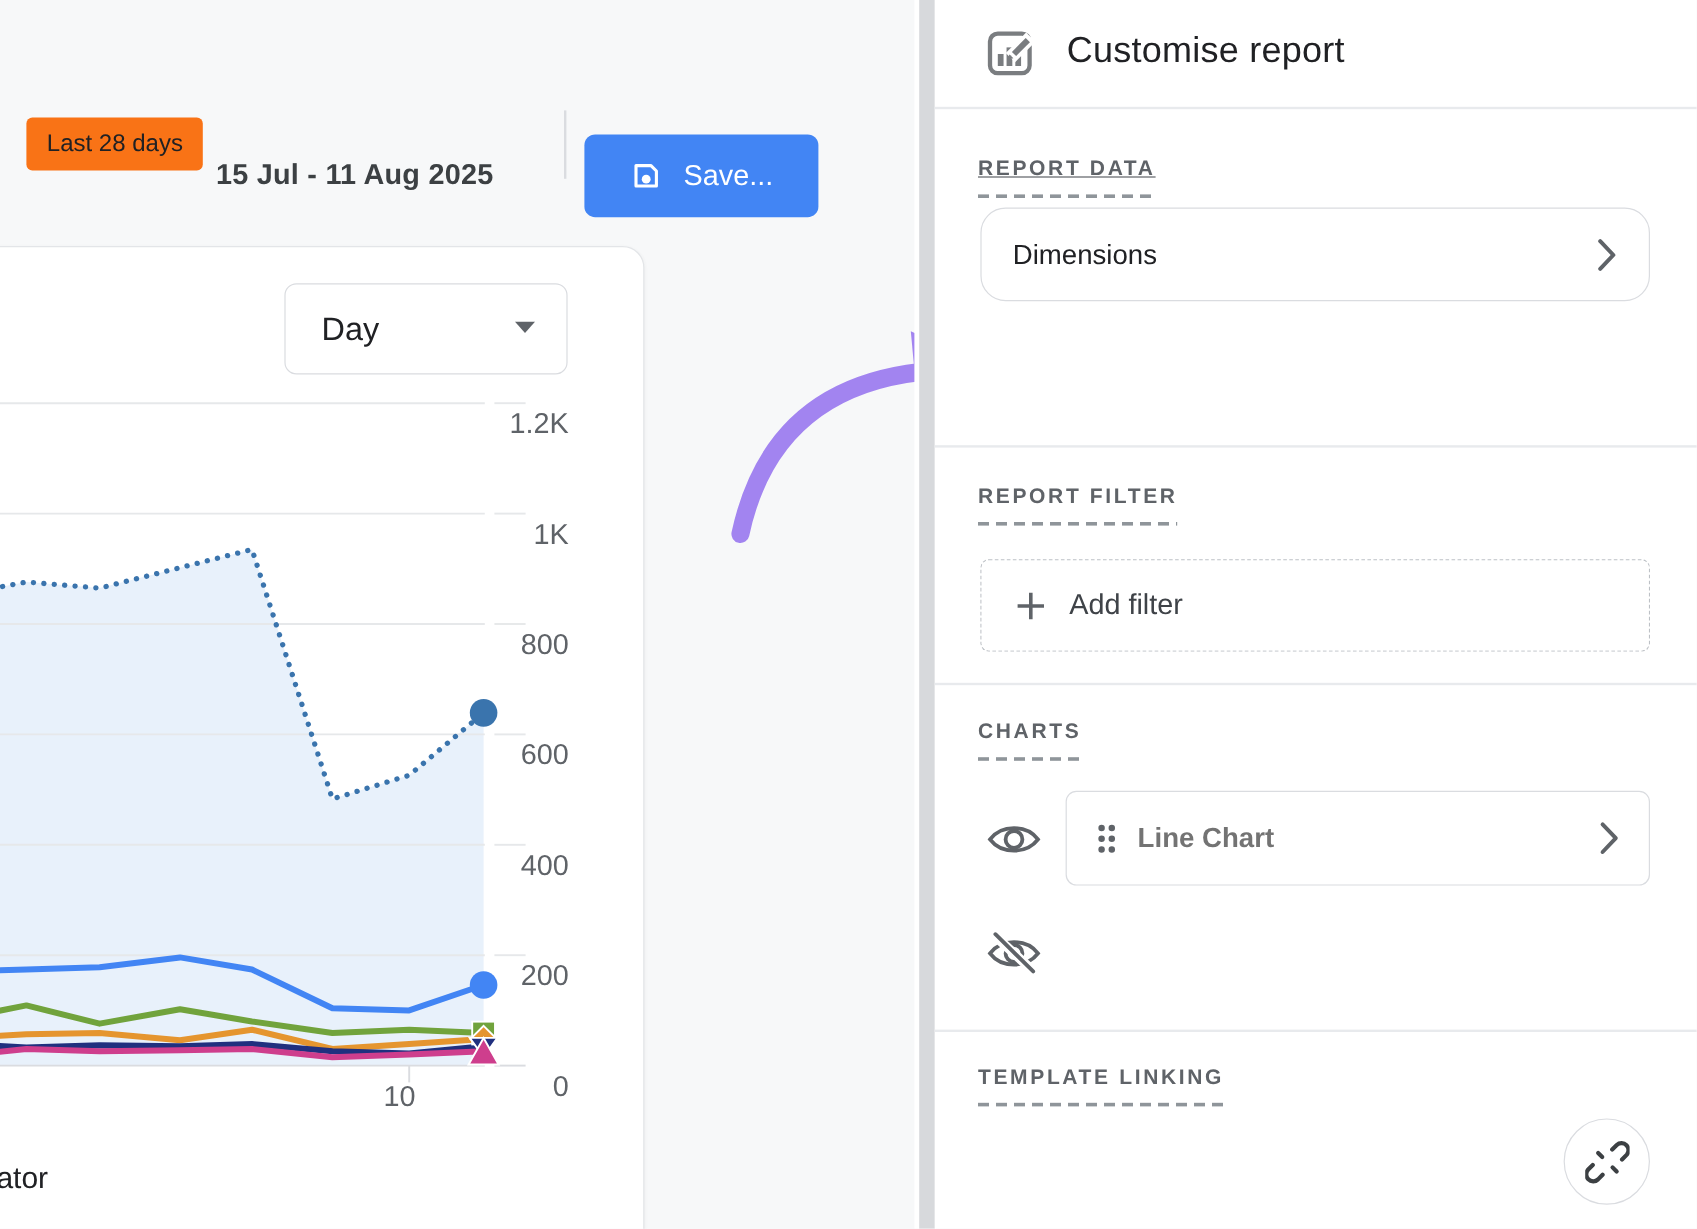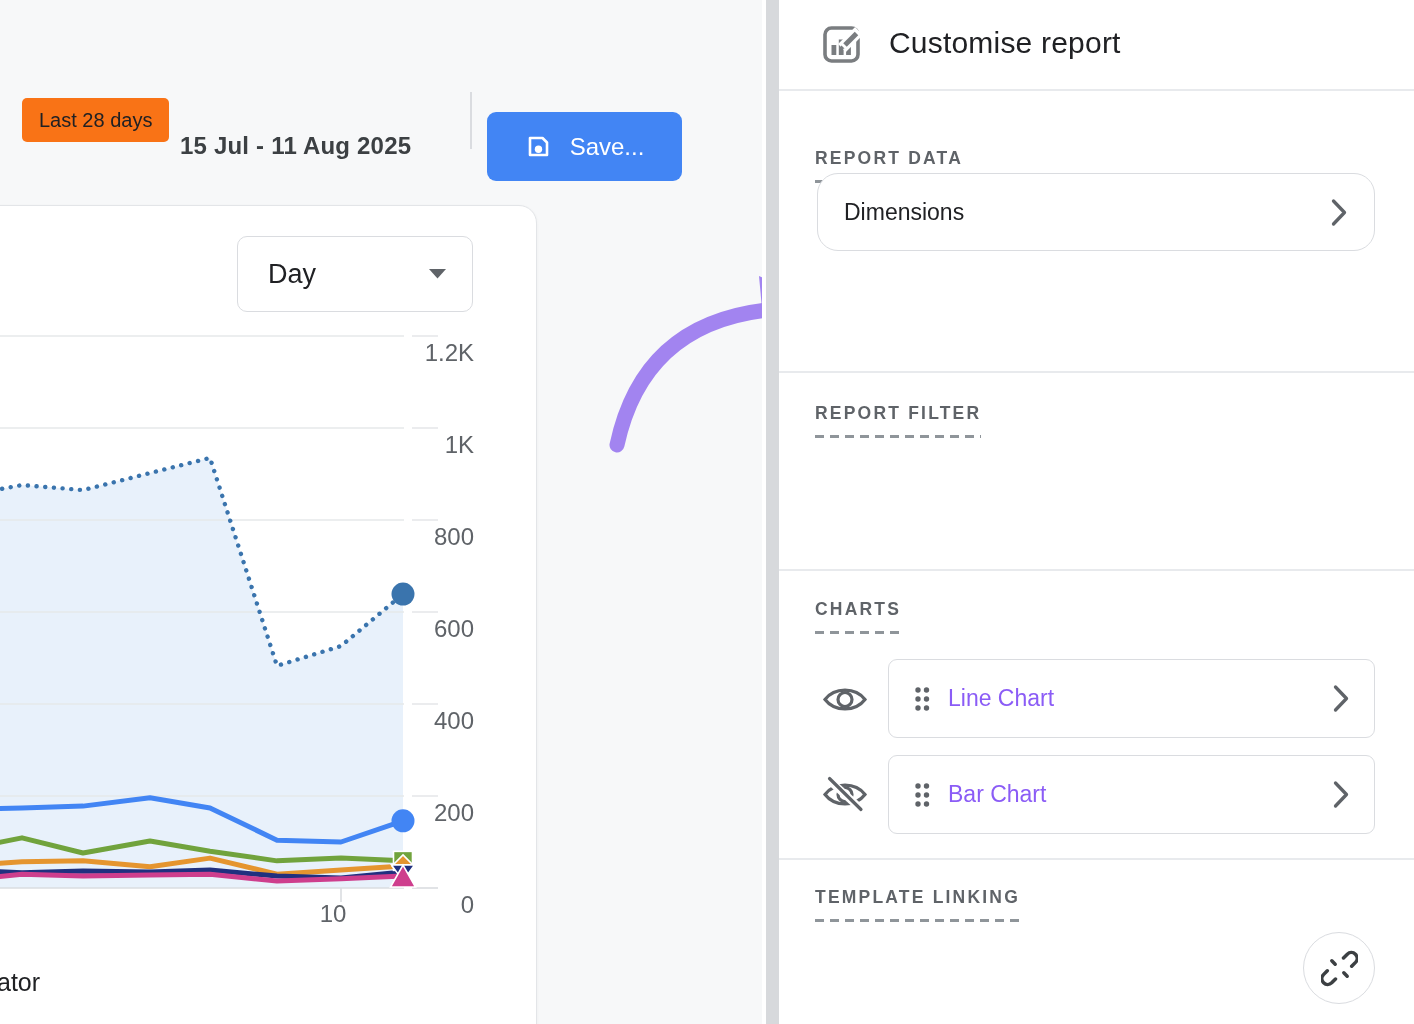--- a/index.html
+++ b/index.html
@@ -83,21 +83,21 @@
     background:#fff;border:1.5px dashed #bdc1c6;border-radius:7px;
     display:flex;align-items:center;padding:0 27px;gap:18px;cursor:pointer;
   }
   .add-filter .box-label{font-size:24px;font-weight:500;color:#3f4348;}
 
   .chart-row{
     left:109px;width:487px;height:79px;box-sizing:border-box;
     background:#fff;border:1.5px solid #dadce0;border-radius:9px;
     display:flex;align-items:center;padding:0 24px;gap:17px;cursor:pointer;
   }
-  .chart-row .box-label{font-size:23px;font-weight:400;color:#8b5cf6;}
+  .chart-row .box-label{font-size:23px;font-weight:700;color:#737373;}
   .chart-row .chev{margin-left:auto;display:flex;}
   .eye-btn{left:43px;width:48px;height:36px;cursor:pointer;display:flex;align-items:center;}
 
   .template-name{left:36px;top:950px;font-size:25px;font-weight:500;color:#202124;}
   .unlink-btn{
     left:524px;top:932px;width:72px;height:72px;box-sizing:border-box;
     border:1.5px solid #dadce0;border-radius:50%;background:#fff;cursor:pointer;
     display:flex;align-items:center;justify-content:center;
   }
 </style>
@@ -191,36 +191,45 @@
       <rect x="20.8" y="18.5" width="4.8" height="15.5" fill="#7a7d80"></rect>
       <rect x="28.1" y="25.5" width="4.8" height="8.5" fill="#7a7d80"></rect>
       <line x1="24" y1="27" x2="41" y2="10" stroke="#ffffff" stroke-width="11"></line>
       <line x1="27" y1="24" x2="38.5" y2="12.5" stroke="#7a7d80" stroke-width="5"></line>
       <polygon points="22.5,28.5 26.5,27.5 24,25 23,24.5" fill="#7a7d80"></polygon>
     </svg>
   </span>
   <div class="abs hdr-title">Customise report</div>
   <div class="abs hdr-divider"></div>
 
-  <span class="abs sec-label" style="top:148px;">REPORT DATA</span>
+  <span class="abs sec-label" style="top:130px;text-decoration:underline;">REPORT DATA</span>
 
   <div class="abs nav-box" style="top:173px;">
     <span class="box-label">Dimensions</span>
     <span class="chev">
       <svg width="17" height="29" viewBox="0 0 17 29">
           <polyline points="2.5,3 13.5,14.5 2.5,26" fill="none" stroke="#5f6368" stroke-width="3.3" stroke-linecap="round" stroke-linejoin="round"></polyline>
         </svg>
     </span>
   </div>
 
 
   <div class="abs sec-divider" style="top:371px;"></div>
 
   <span class="abs sec-label" style="top:403px;">REPORT FILTER</span>
 
+  <div class="abs add-filter">
+    <span style="display:flex;">
+      <svg width="28" height="28" viewBox="0 0 28 28">
+        <line x1="14" y1="3" x2="14" y2="25" stroke="#5f6368" stroke-width="3"></line>
+        <line x1="3" y1="14" x2="25" y2="14" stroke="#5f6368" stroke-width="3"></line>
+      </svg>
+    </span>
+    <span class="box-label">Add filter</span>
+  </div>
 
   <div class="abs sec-divider" style="top:569px;"></div>
 
   <span class="abs sec-label" style="top:599px;">CHARTS</span>
 
   <span class="abs eye-btn" style="top:681px;">
     <svg width="46" height="33" viewBox="0 0 46 33">
       <path d="M3 16.5 C 12.5 4, 33.5 4, 43 16.5 C 33.5 29, 12.5 29, 3 16.5 Z" fill="none" stroke="#5f6368" stroke-width="3.2"></path>
       <circle cx="23" cy="16.5" r="7" fill="none" stroke="#5f6368" stroke-width="3.2"></circle>
     </svg>
@@ -245,38 +254,20 @@
   </div>
 
   <span class="abs eye-btn" style="top:776px;">
     <svg width="46" height="37" viewBox="0 0 46 37">
       <path d="M3 18.5 C 12.5 6, 33.5 6, 43 18.5 C 33.5 31, 12.5 31, 3 18.5 Z" fill="none" stroke="#5f6368" stroke-width="3.2"></path>
       <circle cx="23" cy="18.5" r="7" fill="none" stroke="#5f6368" stroke-width="3.2"></circle>
       <line x1="6" y1="3" x2="40" y2="34" stroke="#ffffff" stroke-width="8"></line>
       <line x1="7.5" y1="2.5" x2="39" y2="33.5" stroke="#5f6368" stroke-width="3.2" stroke-linecap="round"></line>
     </svg>
   </span>
-  <div class="abs chart-row" style="top:755px;">
-    <span style="display:flex;">
-      <svg width="18" height="28" viewBox="0 0 18 28">
-        <circle cx="5" cy="5" r="2.7" fill="#5f6368"></circle>
-          <circle cx="13.5" cy="5" r="2.7" fill="#5f6368"></circle>
-        <circle cx="5" cy="14" r="2.7" fill="#5f6368"></circle>
-          <circle cx="13.5" cy="14" r="2.7" fill="#5f6368"></circle>
-        <circle cx="5" cy="23" r="2.7" fill="#5f6368"></circle>
-          <circle cx="13.5" cy="23" r="2.7" fill="#5f6368"></circle>
-      </svg>
-    </span>
-    <span class="box-label">Bar Chart</span>
-    <span class="chev">
-      <svg width="17" height="29" viewBox="0 0 17 29">
-          <polyline points="2.5,3 13.5,14.5 2.5,26" fill="none" stroke="#5f6368" stroke-width="3.3" stroke-linecap="round" stroke-linejoin="round"></polyline>
-        </svg>
-    </span>
-  </div>
 
   <div class="abs sec-divider" style="top:858px;"></div>
 
   <span class="abs sec-label" style="top:887px;">TEMPLATE LINKING</span>
 
 
   <button class="abs unlink-btn">
     <span style="display:flex;">
       <svg width="37" height="37" viewBox="0 0 37 37">
         <path d="M22.5 8 l3.8 -3.8 a5.8 5.8 0 0 1 8.2 8.2 l-3.8 3.8" fill="none" stroke="#3c4043" stroke-width="3.5" stroke-linecap="round"></path>

